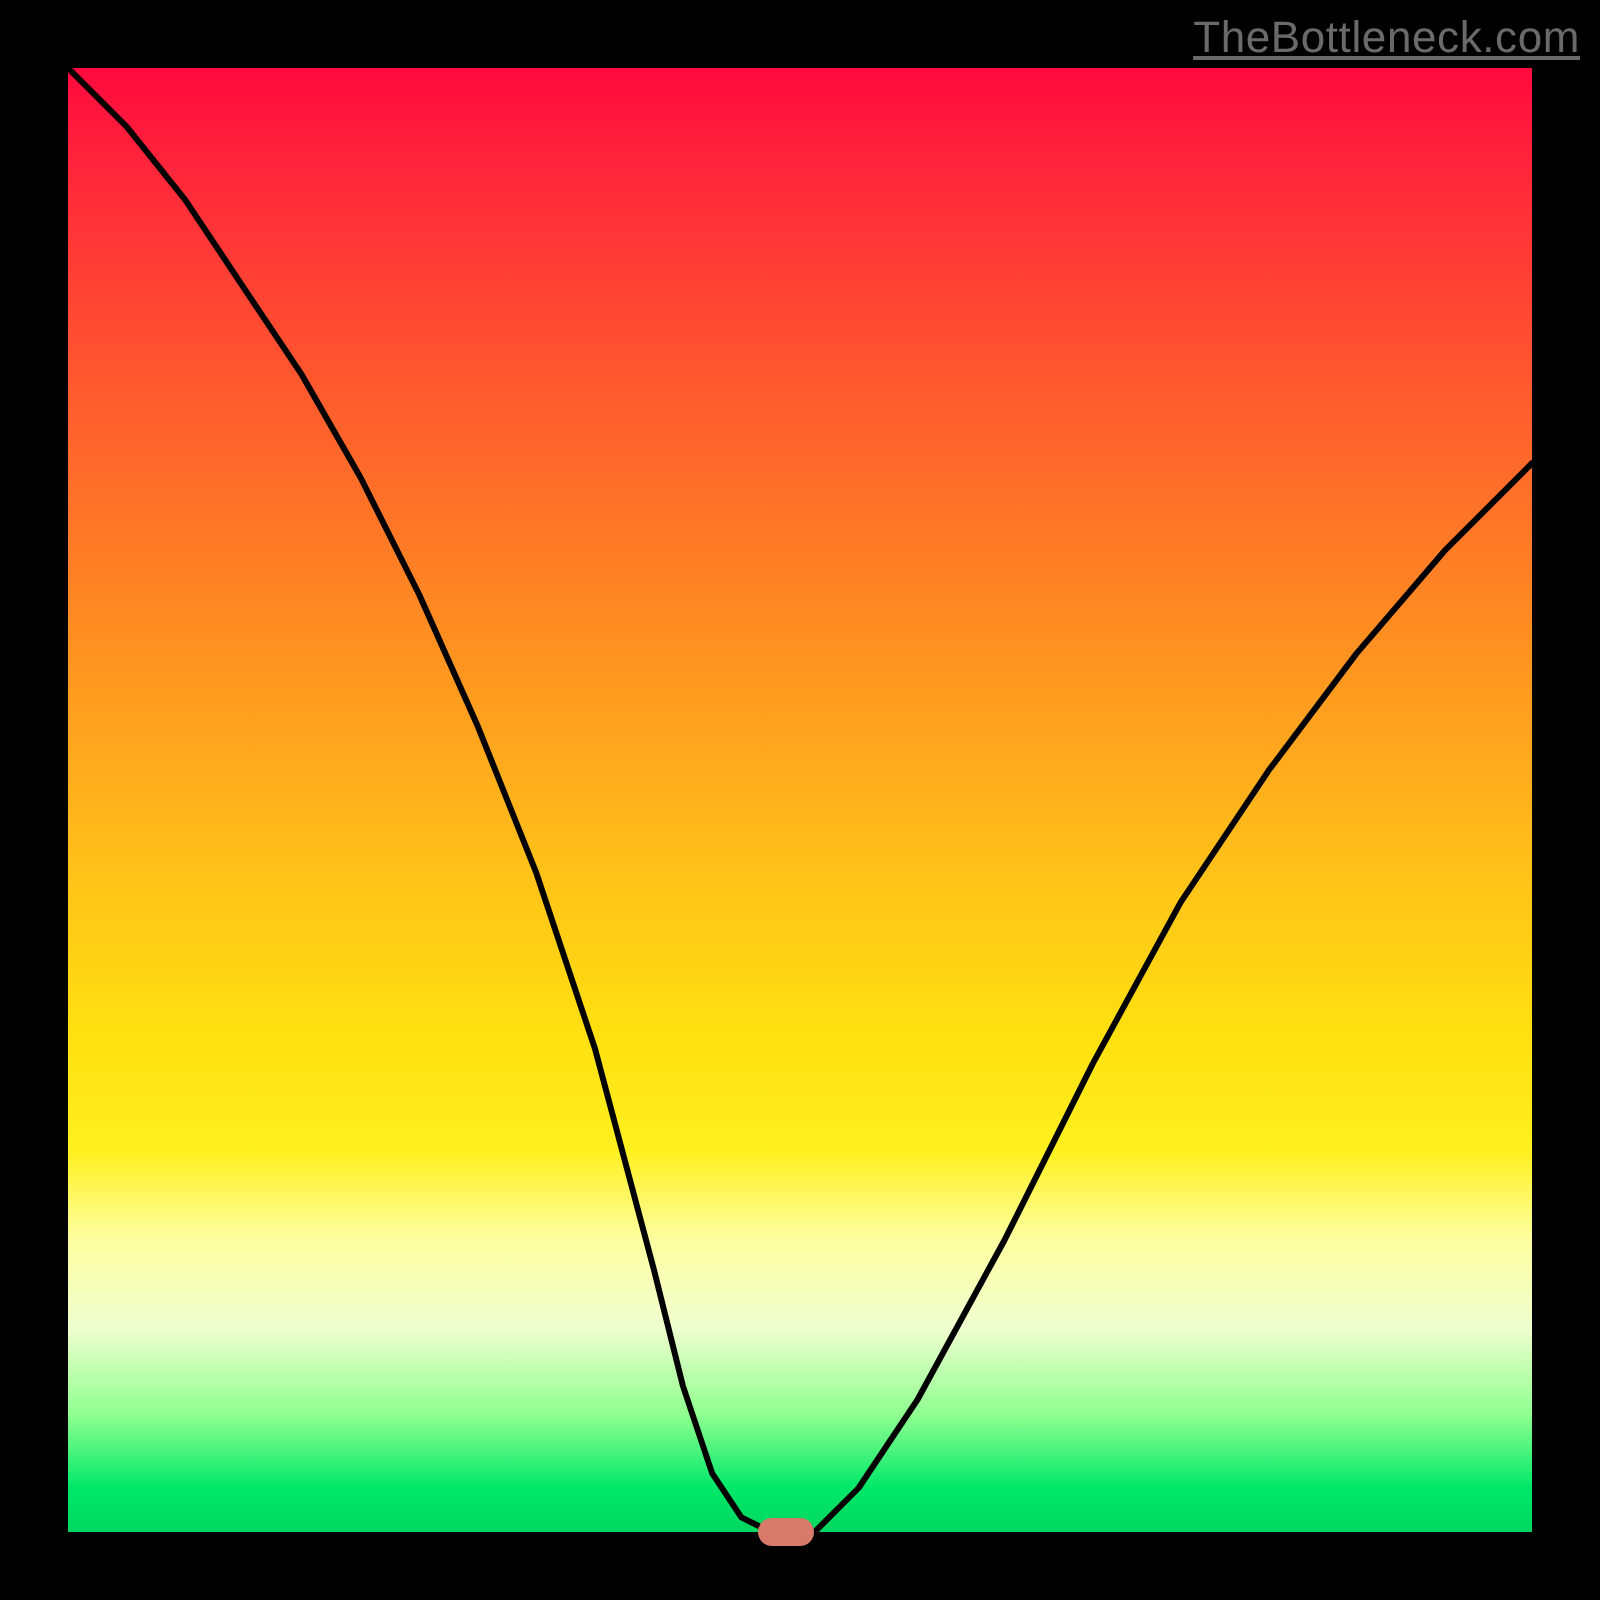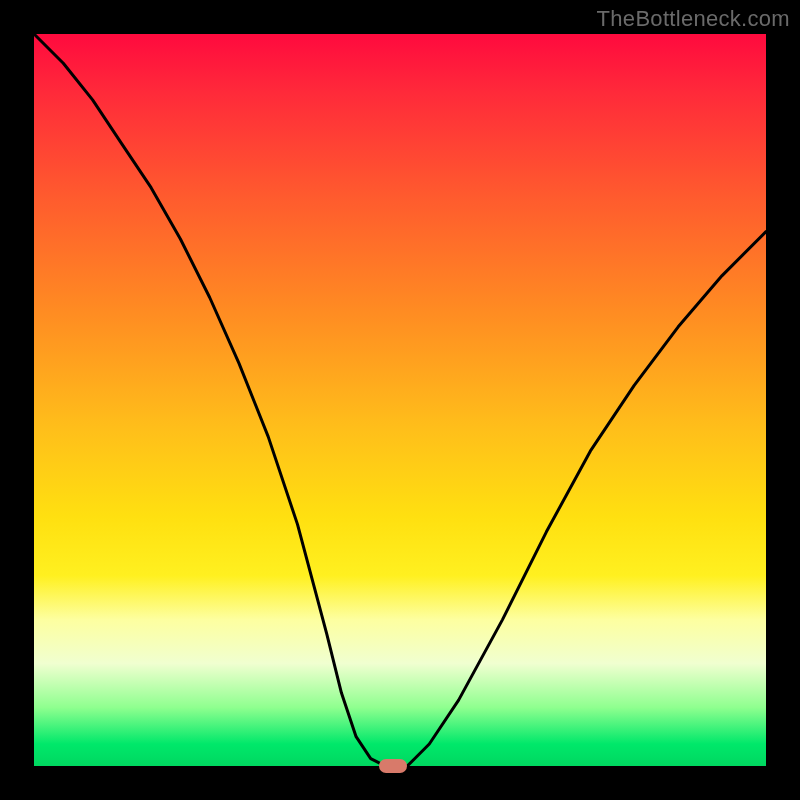--- a/index.html
+++ b/index.html
@@ -48,20 +48,21 @@
   }
   .watermark {
     position: absolute;
     top: 6px;
     right: 10px;
     color: #6a6a6a;
     font-size: 22px;
     font-weight: 500;
     letter-spacing: 0.3px;
     user-select: none;
+    text-decoration: underline;
   }
   .marker {
     position: absolute;
     width: 28px;
     height: 14px;
     border-radius: 7px;
     background: #d87a6a;
     transform: translate(-50%, -50%);
   }
 </style>

